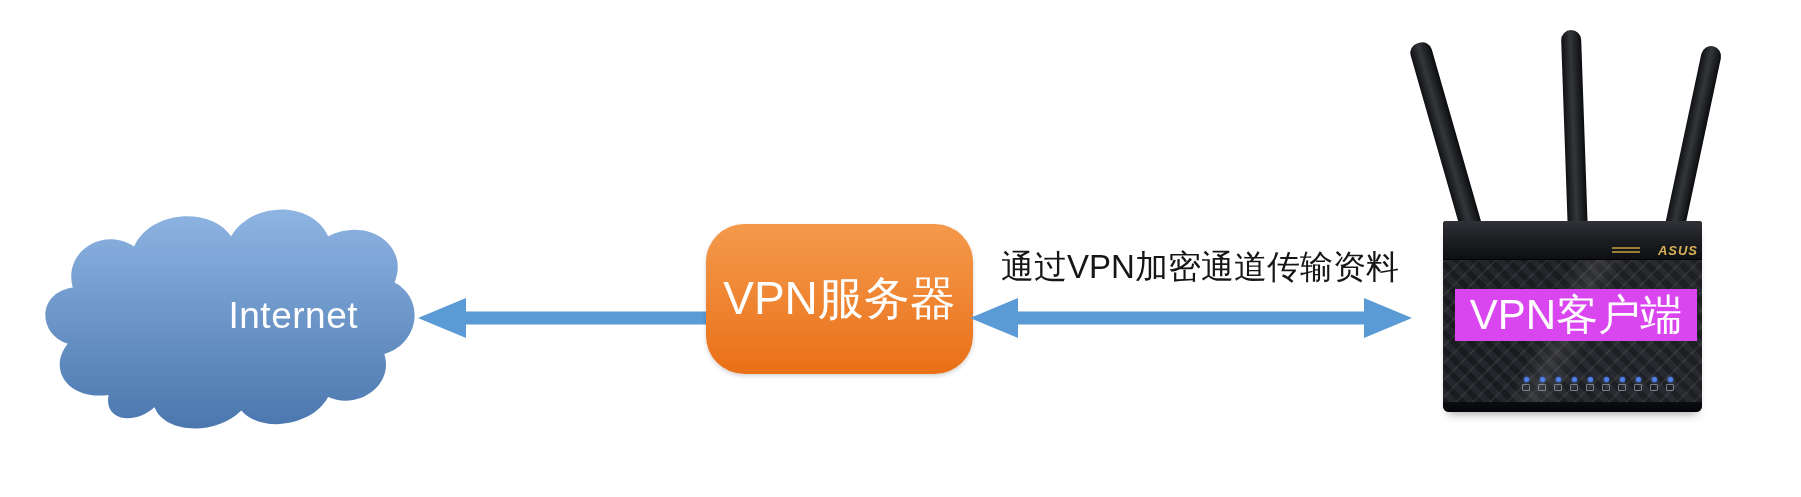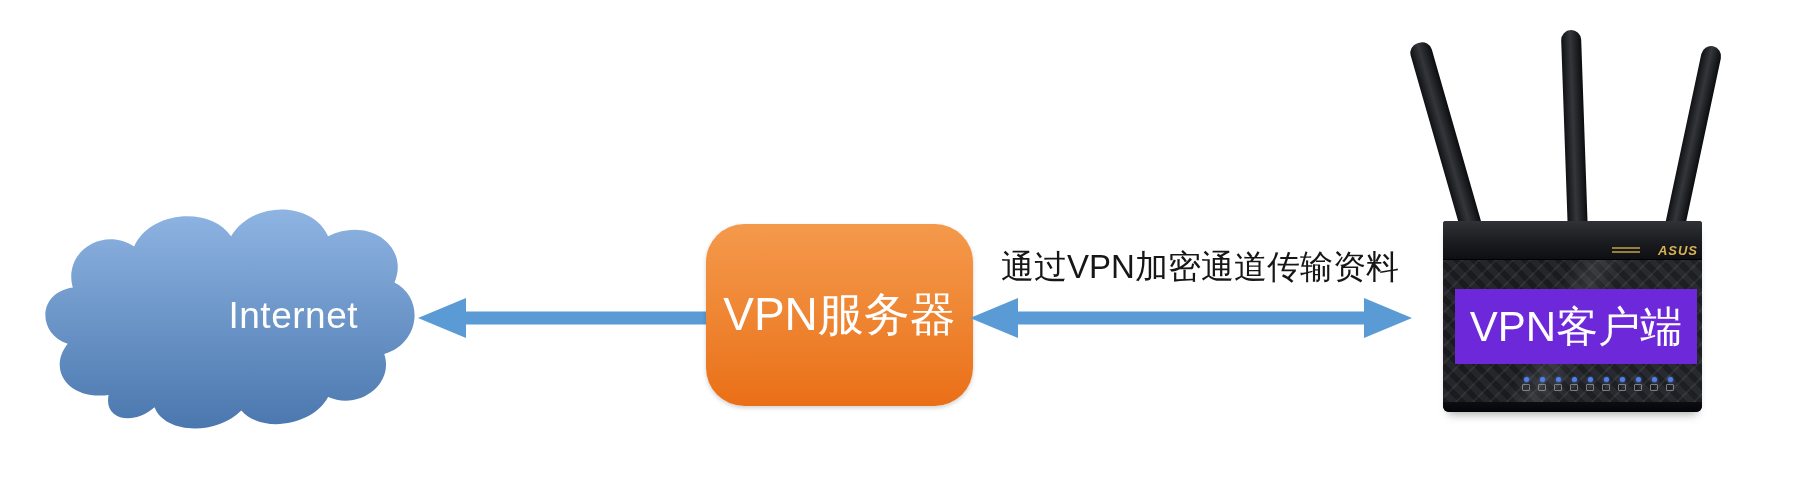--- a/index.html
+++ b/index.html
@@ -8,21 +8,21 @@
     font-family:"Liberation Sans",sans-serif;
   }
   
   .cloud-svg{position:absolute;left:32px;top:180px;width:388px;height:256px;}
   .cloud-label{
     position:absolute;left:98px;top:293px;width:260px;height:46px;line-height:46px;
     text-align:right;color:#ffffff;font-size:37px;letter-spacing:0.5px;
   }
   
   .server-box{
-    position:absolute;left:706px;top:224px;width:267px;height:182px;border-radius:38px;
+    position:absolute;left:706px;top:224px;width:267px;height:150px;border-radius:38px;
     background:linear-gradient(180deg,#F4994B 0%,#F08A38 40%,#EA6F17 100%);
     display:flex;align-items:center;justify-content:center;
     color:#ffffff;font-size:46px;box-shadow:0 2px 4px rgba(0,0,0,0.18);
   }
   
   .arrow-left{position:absolute;left:412px;top:286px;width:300px;height:64px;}
   .arrow-right{position:absolute;left:966px;top:286px;width:450px;height:64px;}
   
   .tunnel-label{
     position:absolute;left:980px;top:247px;width:440px;height:40px;line-height:40px;
@@ -71,22 +71,22 @@
   .led{position:relative;width:8px;height:15px;}
   .led::before{
     content:"";position:absolute;top:0;left:1.5px;width:5px;height:5px;border-radius:50%;
     background:#4f82e8;box-shadow:0 0 3px #4f82e8;
   }
   .led::after{
     content:"";position:absolute;bottom:1px;left:0;width:6px;height:5px;
     border:1px solid #979ca4;border-radius:1px;opacity:0.75;
   }
   .client-label{
-    position:absolute;left:1455px;top:289px;width:242px;height:75px;
-    background:#6d28d9;display:flex;align-items:center;justify-content:center;
+    position:absolute;left:1455px;top:289px;width:242px;height:52px;
+    background:#d946ef;display:flex;align-items:center;justify-content:center;
     color:#ffffff;font-size:42px;
   }
 </style>
 </head>
 <body>
 
 <div class="canvas">
 
   <svg class="cloud-svg" viewBox="0 0 380 250" preserveAspectRatio="none">
     <defs>

